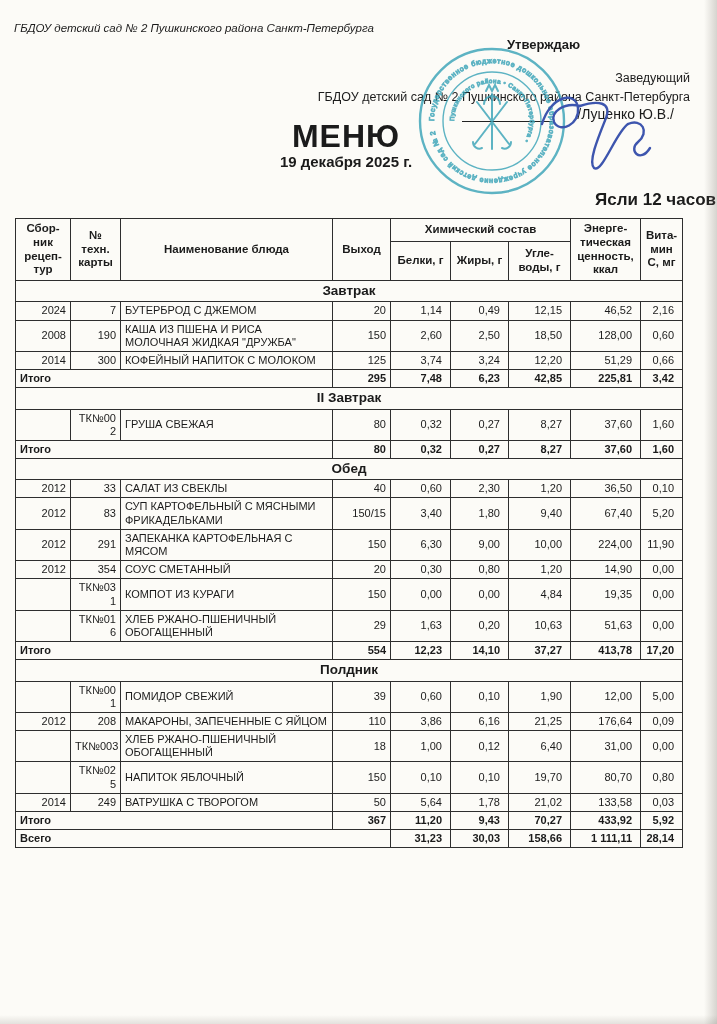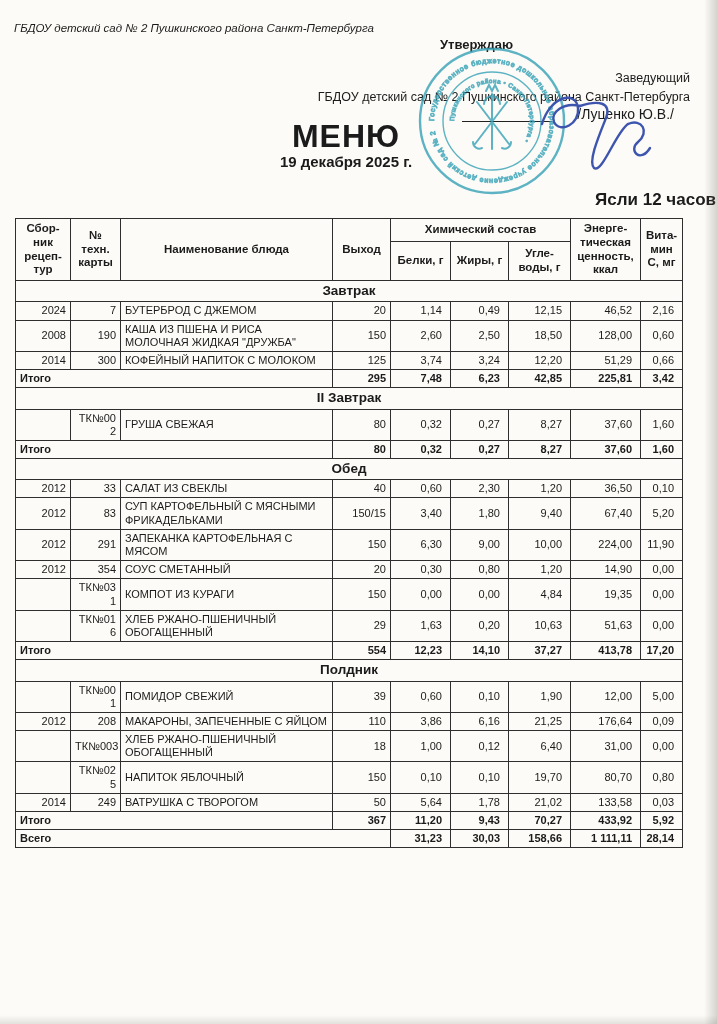--- a/index.html
+++ b/index.html
@@ -8,21 +8,21 @@
     background:#fcfbf7; color:var(--ink,#1b1b1b);
     font-family:"Liberation Sans", sans-serif;
     text-decoration:underline;
   }
   .edge-right { position:absolute; top:0; right:0; width:13px; height:100%;
     background:linear-gradient(to right, rgba(0,0,0,0), rgba(115,110,102,0.28)); pointer-events:none; }
   .edge-bottom { position:absolute; bottom:0; left:0; width:100%; height:9px;
     background:linear-gradient(to bottom, rgba(0,0,0,0), rgba(115,110,102,0.18)); pointer-events:none; }
 
   .org-line { position:absolute; left:14px; top:22px; font-size:11.5px; font-style:italic; }
-  .approve-label { position:absolute; left:440px; top:37px; width:140px; text-align:left;
+  .approve-label { position:absolute; left:440px; top:37px; width:140px; text-align:right;
     font-weight:bold; font-size:13px; }
   .position-line { position:absolute; right:27px; top:71px; font-size:12.5px; text-align:right; }
   .approve-org { position:absolute; right:27px; top:90px; width:430px; font-size:12.5px; text-align:right; }
   .sig-row { position:absolute; right:43px; top:106px; font-size:14px; display:flex; align-items:flex-end;gap:20px; }
   .sig-line { display:inline-block; width:90px; height:15px; border-bottom:1.5px solid #222; margin-right:5px; }
 
   .menu-title { position:absolute; left:0; top:118px; width:692px; text-align:center;
     font-size:32px; font-weight:bold; letter-spacing:1px; }
   .menu-date { position:absolute; left:0; top:153px; width:692px; text-align:center;
     font-size:15px; font-weight:bold; }

